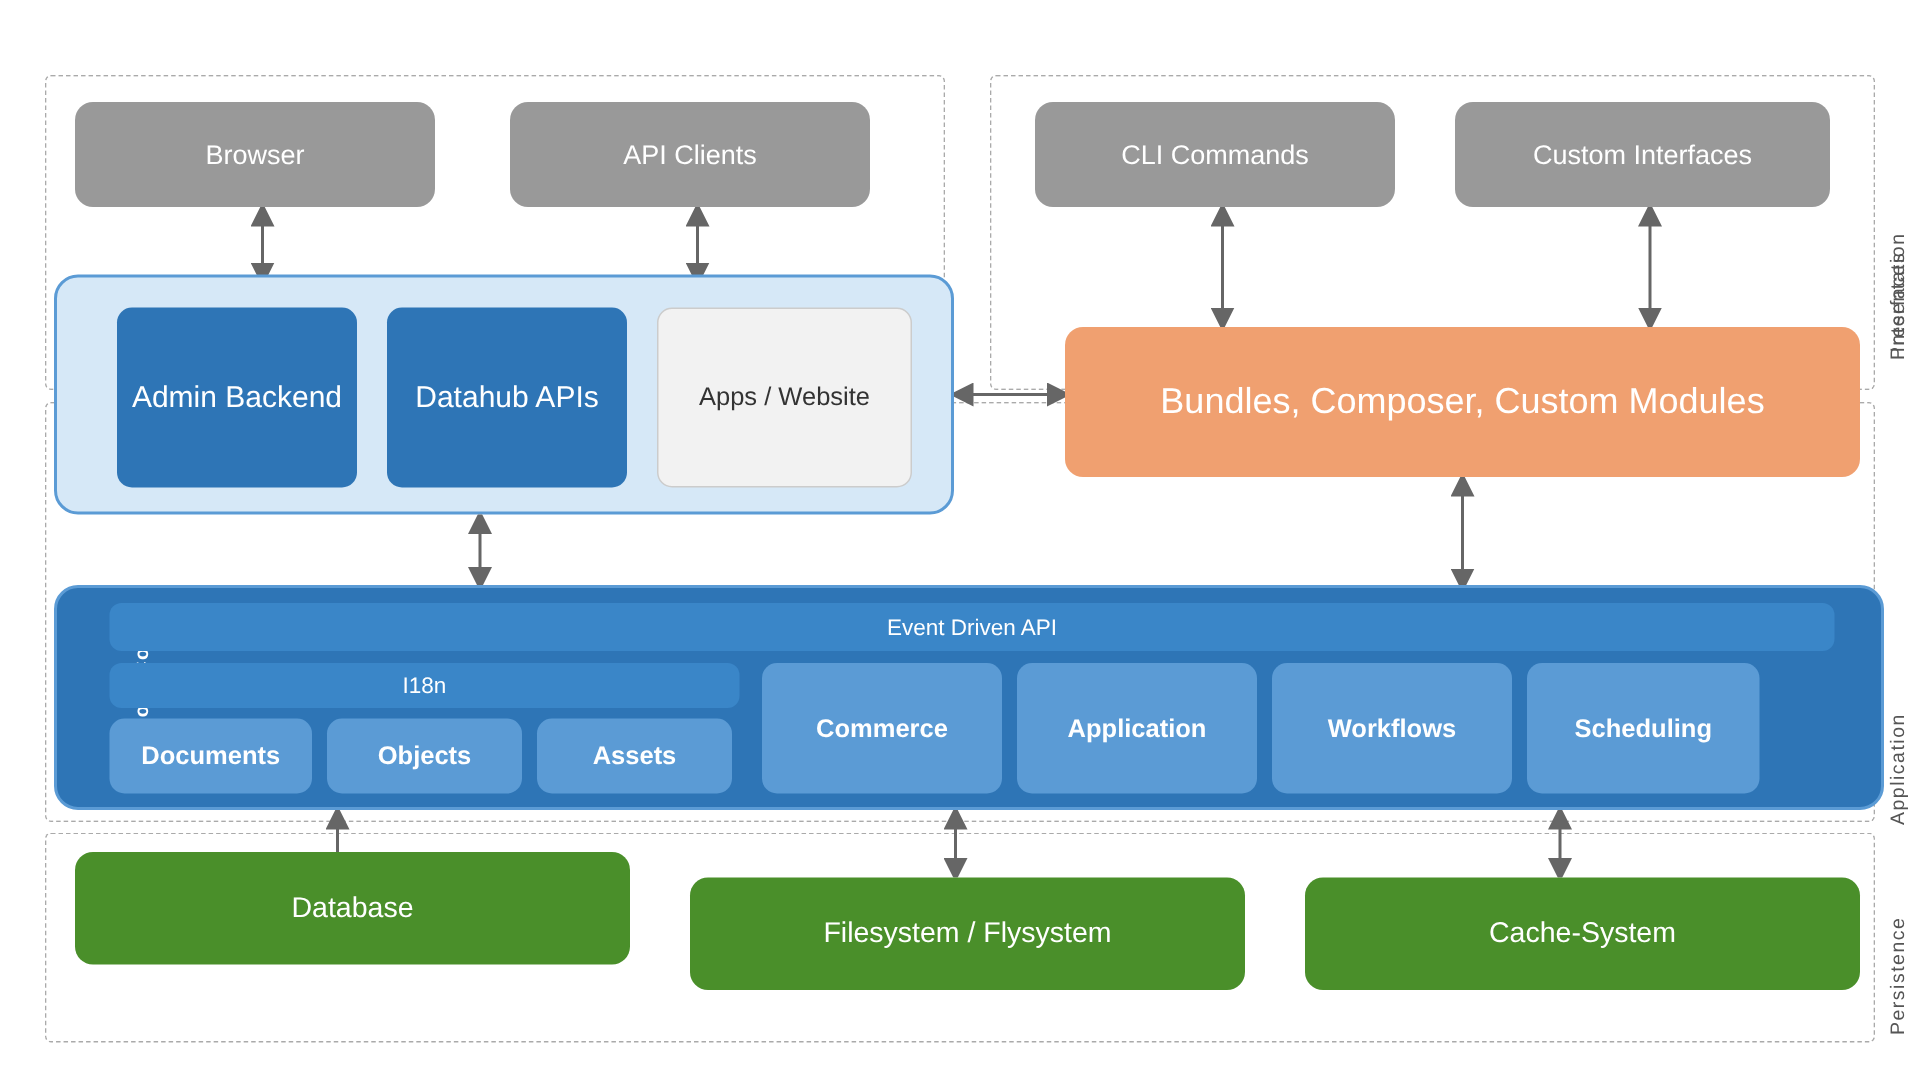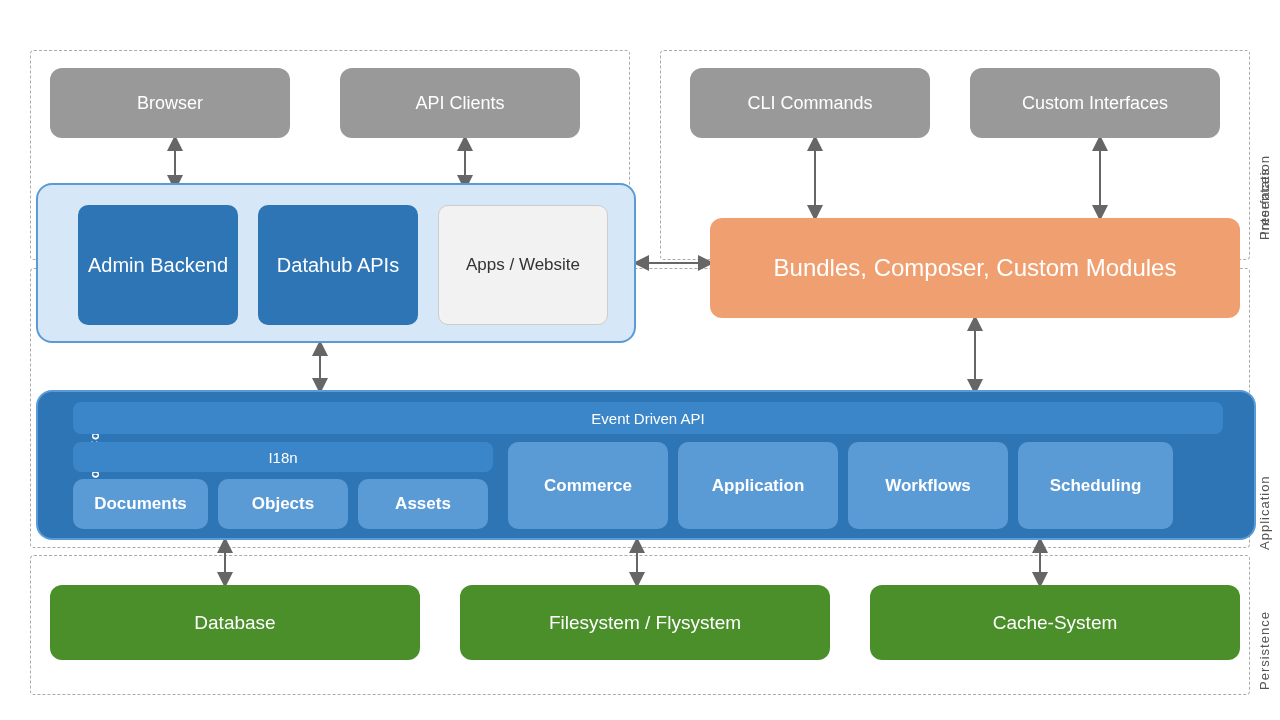--- a/index.html
+++ b/index.html
@@ -410,21 +410,21 @@
             <path d="M0,0 L0,8 L8,4 z" fill="#666"></path>
           </marker>
       <marker id="arrowhead9u" markerWidth="8" markerHeight="8" refX="4" refY="4" orient="auto">
             <path d="M8,0 L8,8 L0,4 z" fill="#666"></path>
           </marker>
         </defs>
       <line x1="10" y1="5" x2="10" y2="40" stroke="#666" stroke-width="2" marker-end="url(#arrowhead9)" marker-start="url(#arrowhead9u)"></line>
     </svg>
   </div>
 
-  <div class="green-box" style="left:50px; top:585px; width:370px; height:75px;">
+  <div class="green-box" style="left:50px; top:568px; width:370px; height:75px;">
     <span>Database</span>
   </div>
 
   <div class="green-box" style="left:460px; top:585px; width:370px; height:75px;">
     <span>Filesystem / Flysystem</span>
   </div>
 
   <div class="green-box" style="left:870px; top:585px; width:370px; height:75px;">
     <span>Cache-System</span>
   </div>

